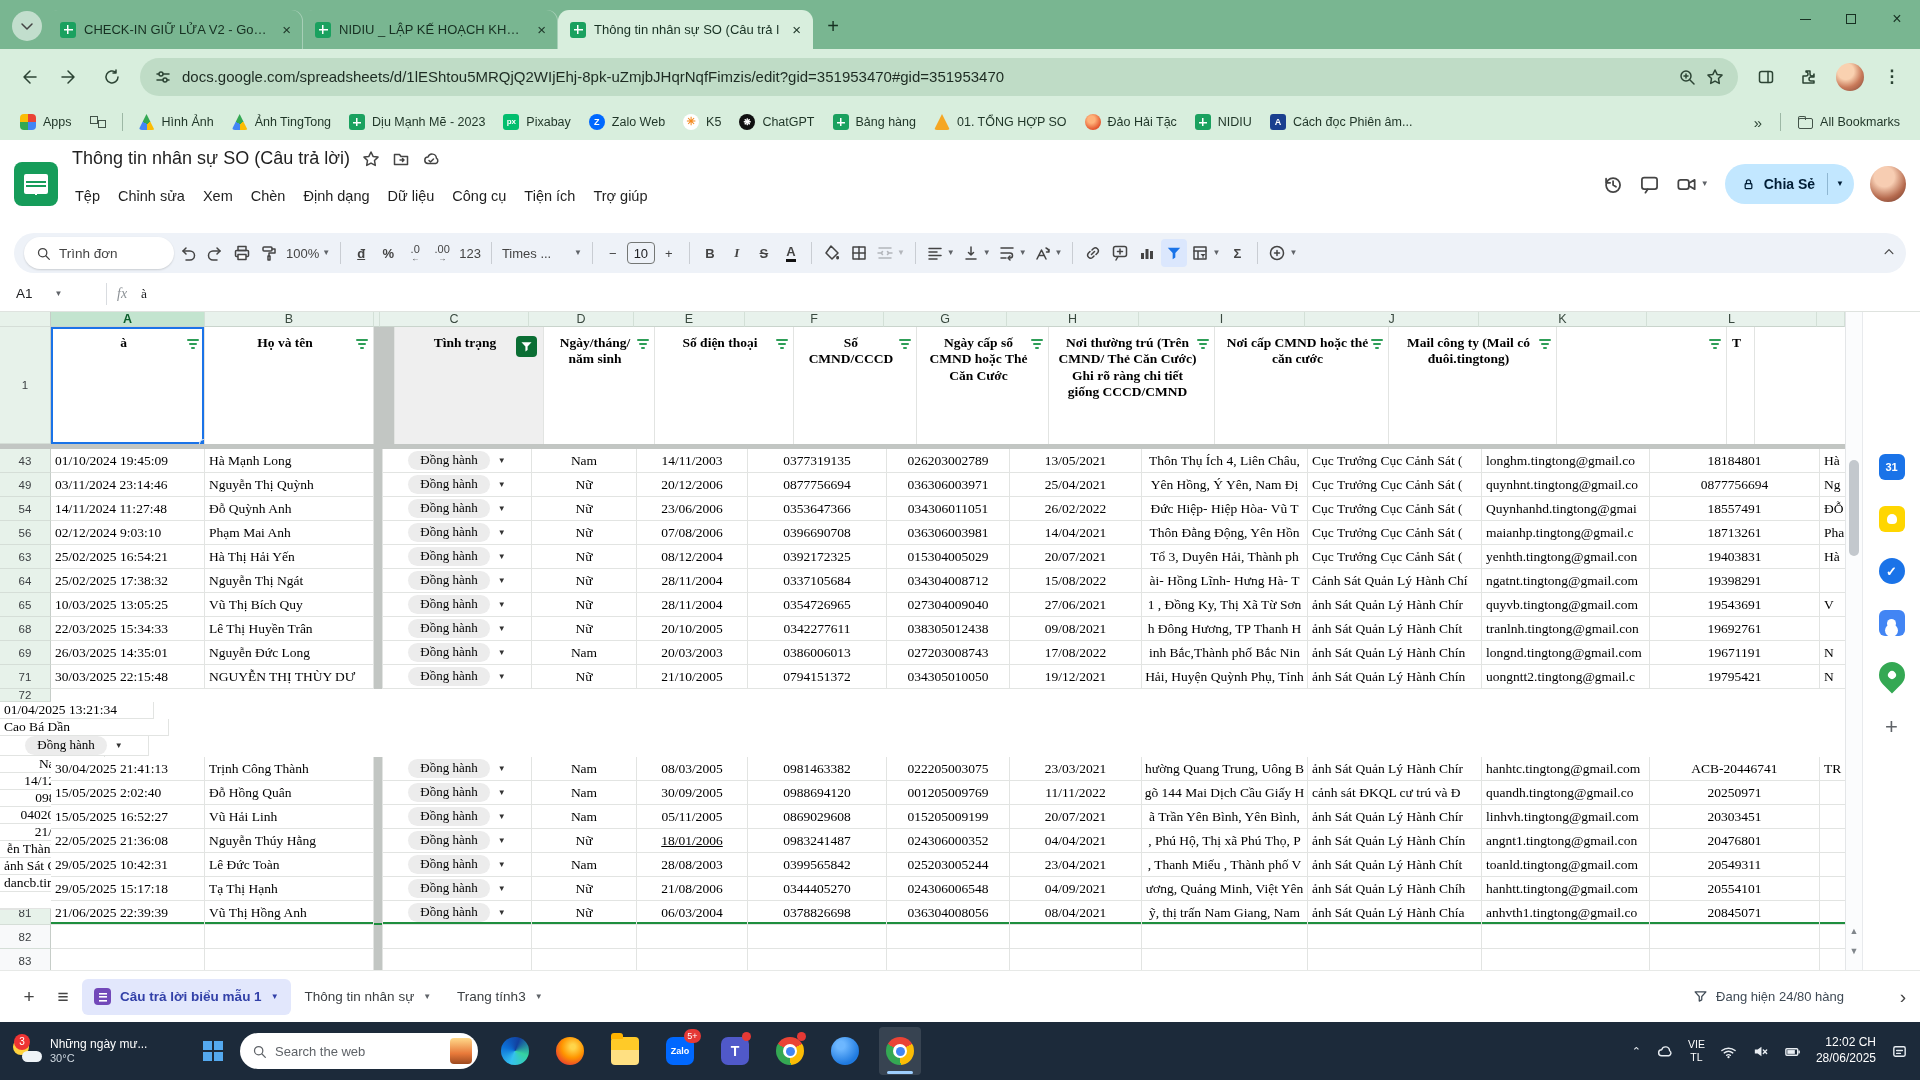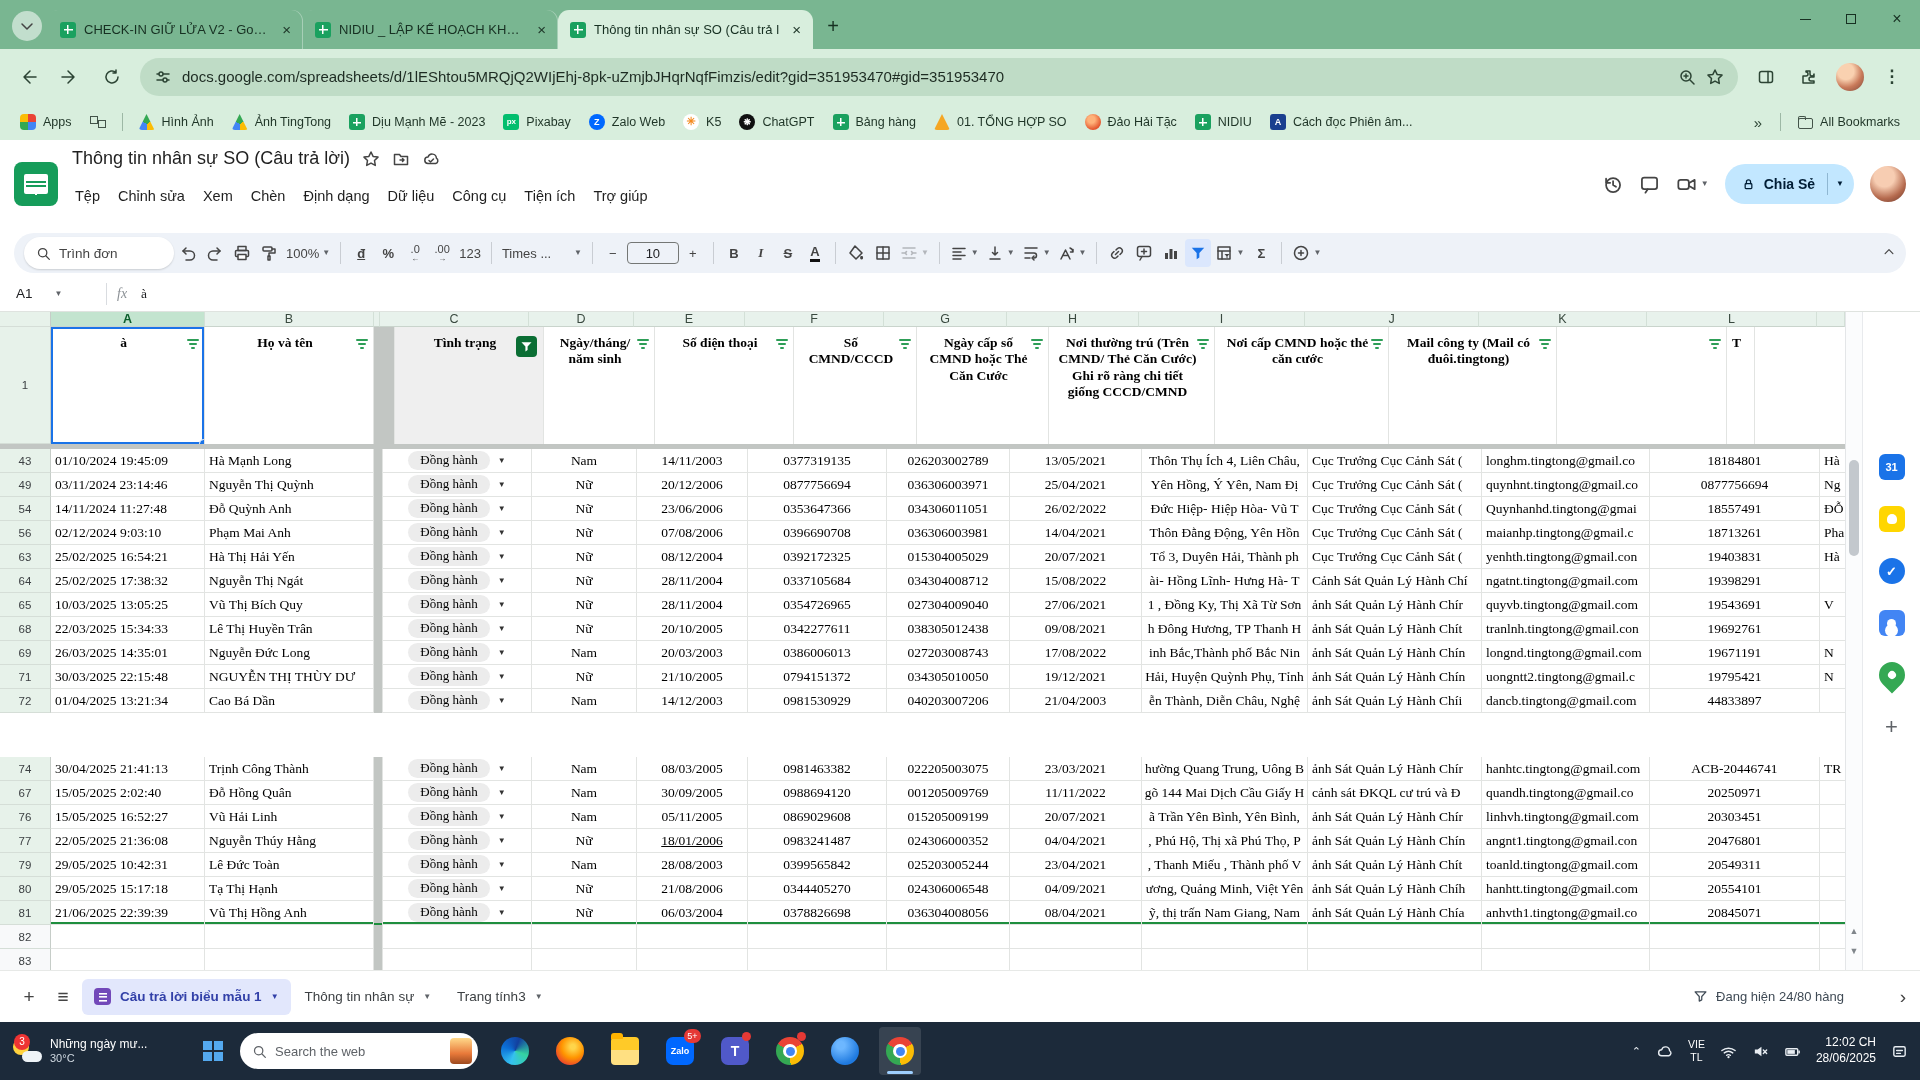--- a/index.html
+++ b/index.html
@@ -78,21 +78,21 @@
   .bigavatar{width:36px;height:36px;border-radius:50%;background:radial-gradient(circle at 40% 30%,#f7cdb2 30%,#b56a4e 65%,#63352a)}
 
   
   .gstoolbar{top:230px;height:46px;background:#fff;padding:3px 14px}
   .tbinner{height:40px;border-radius:20px;background:#eef2f8;display:flex;align-items:center;padding:0 10px;gap:1px}
   .tbsearch{height:32px;width:150px;border-radius:16px;background:#fff;box-shadow:0 1px 2px rgba(0,0,0,.15);display:flex;align-items:center;gap:8px;padding:0 12px;font-size:13.5px;color:#444;flex:none}
   .tbtn{min-width:26px;height:28px;border-radius:4px;display:flex;align-items:center;justify-content:center;gap:3px;font-size:13px;color:#444;padding:0 3px;flex:none}
   .tbtn.txt{font-weight:bold}
   .tbtn .lbl{font-weight:normal}
   .tsep{width:1px;height:22px;background:#c9cdd3;margin:0 6px;flex:none}
-  .sizebox{width:52px;height:22px;border:1px solid #747775;border-radius:4px;display:flex;align-items:center;justify-content:center;font-size:13px;color:#202124}
+  .sizebox{width:28px;height:22px;border:1px solid #747775;border-radius:4px;display:flex;align-items:center;justify-content:center;font-size:13px;color:#202124}
   .fmt2{display:flex;flex-direction:column;align-items:center;line-height:1;font-size:11px;color:#444}
   .fmt2 small{font-size:8px}
   .ul-a{border-bottom:3px solid #111;line-height:1;padding-bottom:1px}
   .filteractive{background:#dbe7fd}
   .filteractive svg{width:16px;height:16px}
   .tbcollapse{margin-left:auto;color:#444;font-size:13px}
 
   
   .fxbar{top:276px;height:36px;background:#fff;border-bottom:1px solid #dfe3df;display:flex;align-items:center}
   .namebox{width:96px;display:flex;align-items:center;gap:22px;padding-left:16px;font-size:13.5px}
@@ -877,21 +877,21 @@
         <span class="cell al-c" style="width: 111px;">21/10/2005</span>
         <span class="cell al-c" style="width: 139px;">0794151372</span>
         <span class="cell al-c" style="width: 123px;">034305010050</span>
         <span class="cell al-c" style="width: 132px;">19/12/2021</span>
         <span class="cell al-c" style="width: 166px;">Hải, Huyện Quỳnh Phụ, Tỉnh</span>
         <span class="cell al-l" style="width: 174px;">ảnh Sát Quản Lý Hành Chín</span>
         <span class="cell al-l" style="width: 168px;">uongntt2.tingtong@gmail.c</span>
         <span class="cell al-c" style="width: 170px;">19795421</span>
         <span class="cell al-l" style="width: 28px;">N</span>
       </div>
-      <div class="grow" style="height: 24px;">
+      <div class="grow" style="height: 24px; flex-direction: column;">
         <span class="rn">72</span>
         <span class="cell al-l" style="width: 154px;">01/04/2025 13:21:34</span>
         <span class="cell al-l" style="width: 169px;">Cao Bá Dần</span>
         <span class="cell fdiv"></span>
         <span class="cell al-c" style="width: 149px;">
           <span class="chip">Đồng hành</span>
           <span class="chipcaret">▼</span>
         </span>
         <span class="cell al-c" style="width: 105px;">Nam</span>
         <span class="cell al-c" style="width: 111px;">14/12/2003</span>

